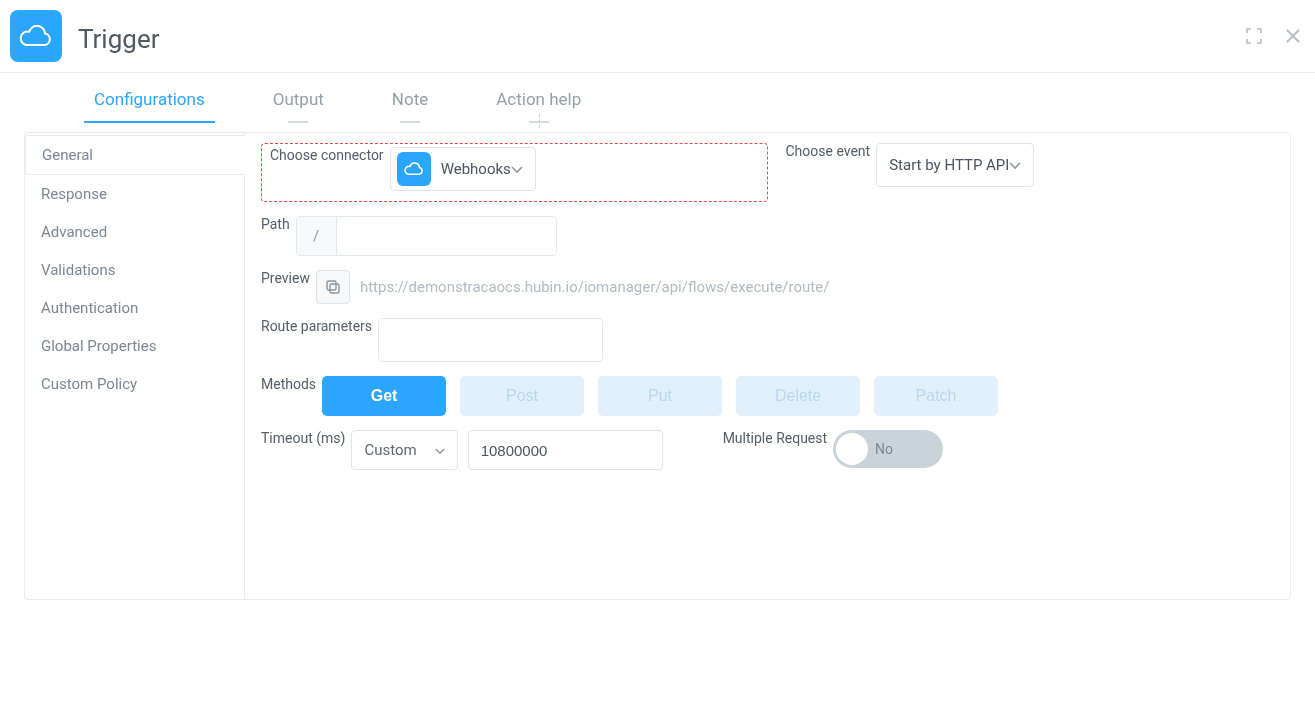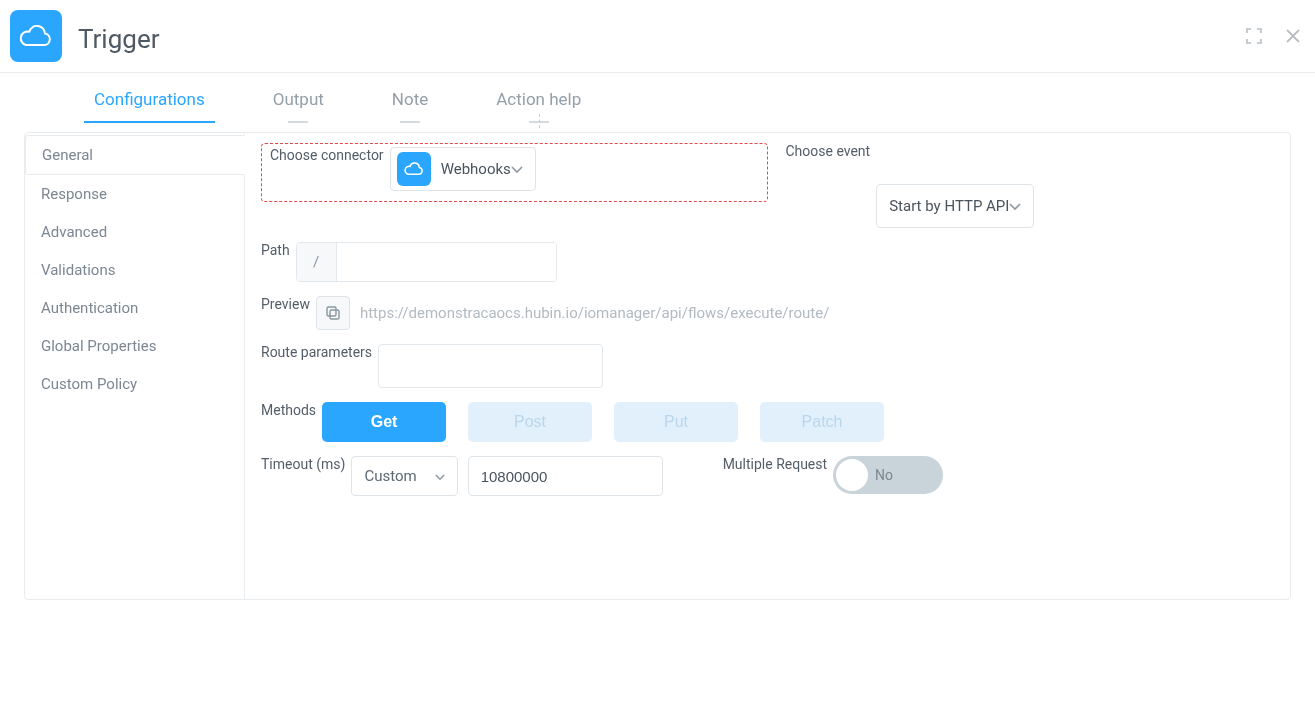--- a/index.html
+++ b/index.html
@@ -172,21 +172,20 @@
   
   .select-plain {
     display: flex;
     align-items: center;
     border: 1px solid #dfe4e8;
     border-radius: 4px;
     height: 44px;
     padding: 0 12px;
     background: #fff;
     cursor: pointer;
-    margin-top: 41px;
   }
   .select-plain .text { flex: 1; font-size: 15px; color: #4a545e; }
 
   
   .input-group {
     display: flex;
     border: 1px solid #e3e8ec;
     border-radius: 4px;
     height: 40px;
     overflow: hidden;
@@ -234,21 +233,21 @@
     padding: 0 12px;
     font-size: 15px;
     outline: none;
     color: #4a545e;
     background: #fff;
   }
 
   
   .methods-row {
     display: flex;
-    gap: 22px;
+    gap: 14px;
   }
   .method-btn {
     width: 124px; height: 40px;
     border-radius: 5px;
     border: none;
     font-size: 16px;
     font-weight: 500;
     cursor: pointer;
     background: #e2f0fb;
     color: #b9d7ec;
@@ -444,20 +443,21 @@
       <div class="field-label">Route parameters</div>
       <input class="text-input" type="text" value="" style="">
     </div>
 
     <div class="field">
       <div class="field-label">Methods</div>
       <div class="methods-row">
         <button class="method-btn active">Get</button>
         <button class="method-btn">Post</button>
         <button class="method-btn">Put</button>
+        <button class="method-btn">Delete</button>
         <button class="method-btn">Patch</button>
       </div>
     </div>
 
     <div class="row-bottom">
       <div class="field">
         <div class="field-label">Timeout (ms)</div>
         <div class="timeout-row">
           <div class="small-select">
             <span>Custom</span>

